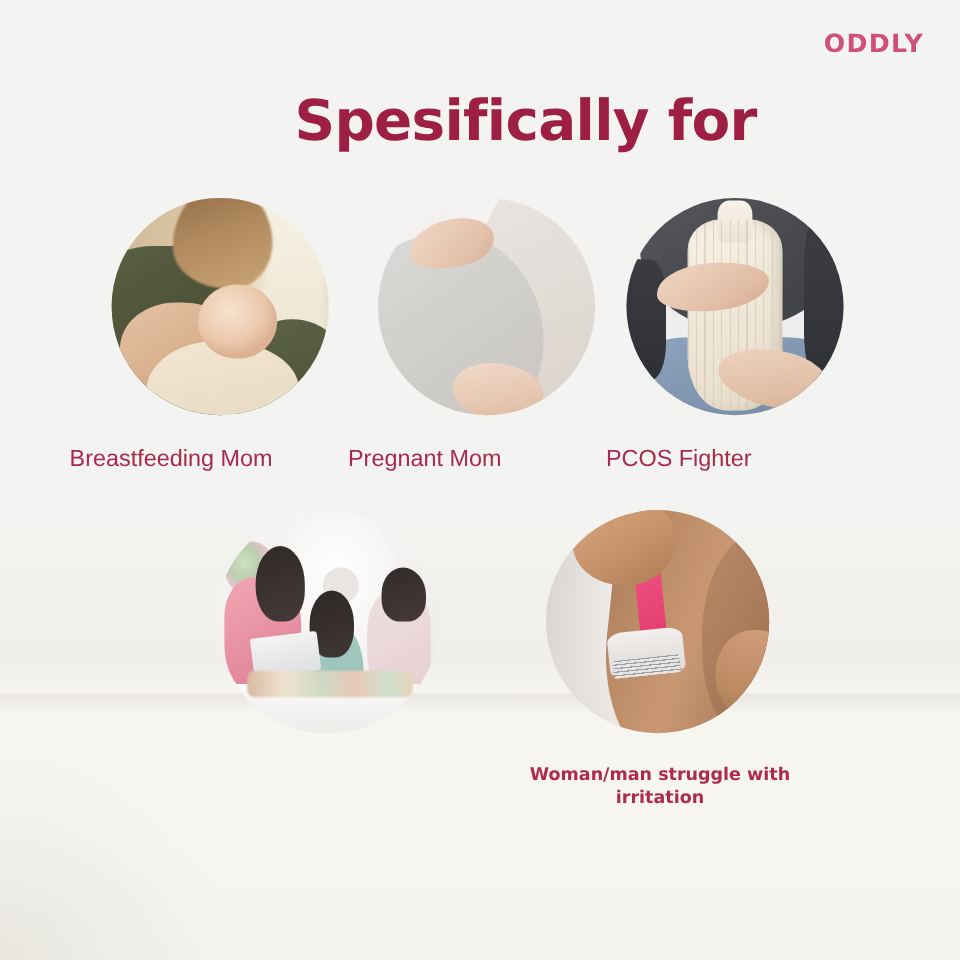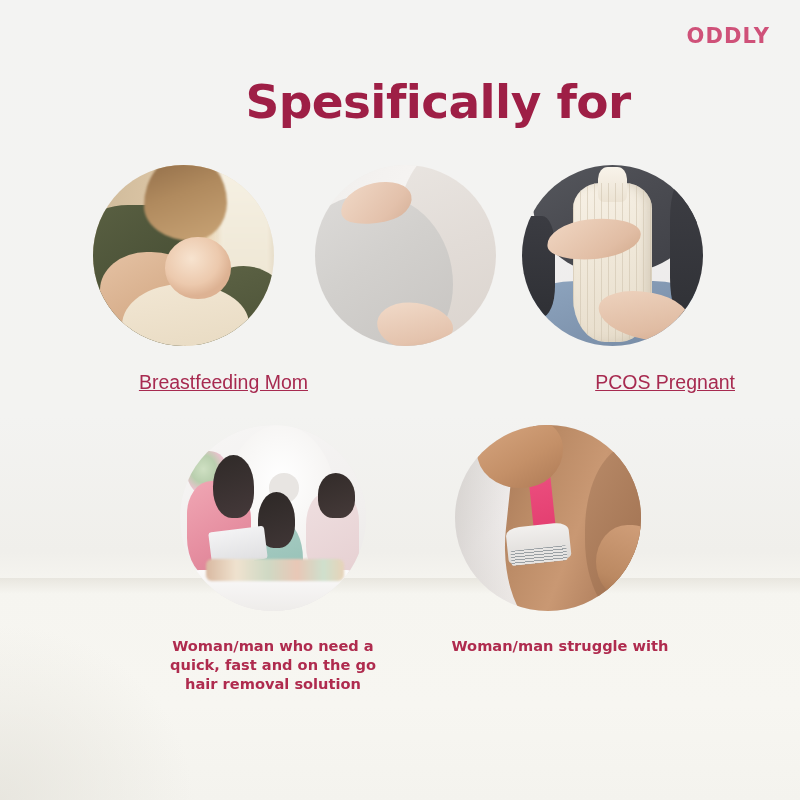--- a/index.html
+++ b/index.html
@@ -341,26 +341,25 @@
     transform: rotate(-6deg);
   }
   .rz-shadow {
     position: absolute; left: -6%; top: 0; width: 36%; height: 100%;
     background: linear-gradient(90deg, rgba(190,185,180,0.5) 0%, rgba(230,226,222,0) 100%);
   }
 
   
   .label {
     position: absolute;
-    text-align: right;
+    text-align: left;
     font-size: 19.5px;
     font-weight: 400;
     color: #a72a50;
     white-space: nowrap;
-    text-decoration: underline;
   }
 
   
   .caption {
     position: absolute;
     text-align: center;
     font-size: 14.6px;
     line-height: 19px;
     font-weight: 600;
     color: #af2b4e;
@@ -412,21 +411,22 @@
       <div class="pc-dark-r"></div>
       <div class="pc-bottle">
         <div class="pc-ribs"></div>
       </div>
       <div class="pc-hand-u"></div>
       <div class="pc-hand-d"></div>
     </div>
   </div>
 
   <div class="label" style="left:58px; top:371px; width:250px;">Breastfeeding Mom</div>
-  <div class="label" style="left:505px; top:371px; width:230px;">PCOS Pregnant</div>
+  <div class="label" style="left:290px; top:371px; width:230px;">Pregnant Mom</div>
+  <div class="label" style="left:505px; top:371px; width:230px;">PCOS Fighter</div>
 
   <div class="circle" style="left:180px; top:425px; width:186px; height:186px;">
     <div class="photo ph-wk">
       <div class="wk-wall"></div>
       <div class="wk-plate"></div>
       <div class="wk-plant"></div>
       <div class="wk-pinkish"></div>
       <div class="wk-hair3"></div>
       <div class="wk-pink"></div>
       <div class="wk-hair1"></div>
@@ -444,23 +444,19 @@
       <div class="rz-leg2"></div>
       <div class="rz-shadow"></div>
       <div class="rz-hand-r"></div>
       <div class="rz-handle"></div>
       <div class="rz-head"></div>
       <div class="rz-blades"></div>
       <div class="rz-hand"></div>
     </div>
   </div>
 
-  <div class="caption" style="left:148px; top:636px; width:250px;">
-    <span>Woman/man who need a</span>
-    <span>quick, fast and on the go</span>
-    <span>hair removal solution</span>
-  </div>
-
-  <div class="caption" style="left:435px; top:636px; width:250px;">
+
+  <div class="caption" style="left:425px; top:636px; width:250px;">
     <span>Woman/man struggle with</span>
+    <span>irritation</span>
   </div>
 
 </div>
 
 </body></html>

